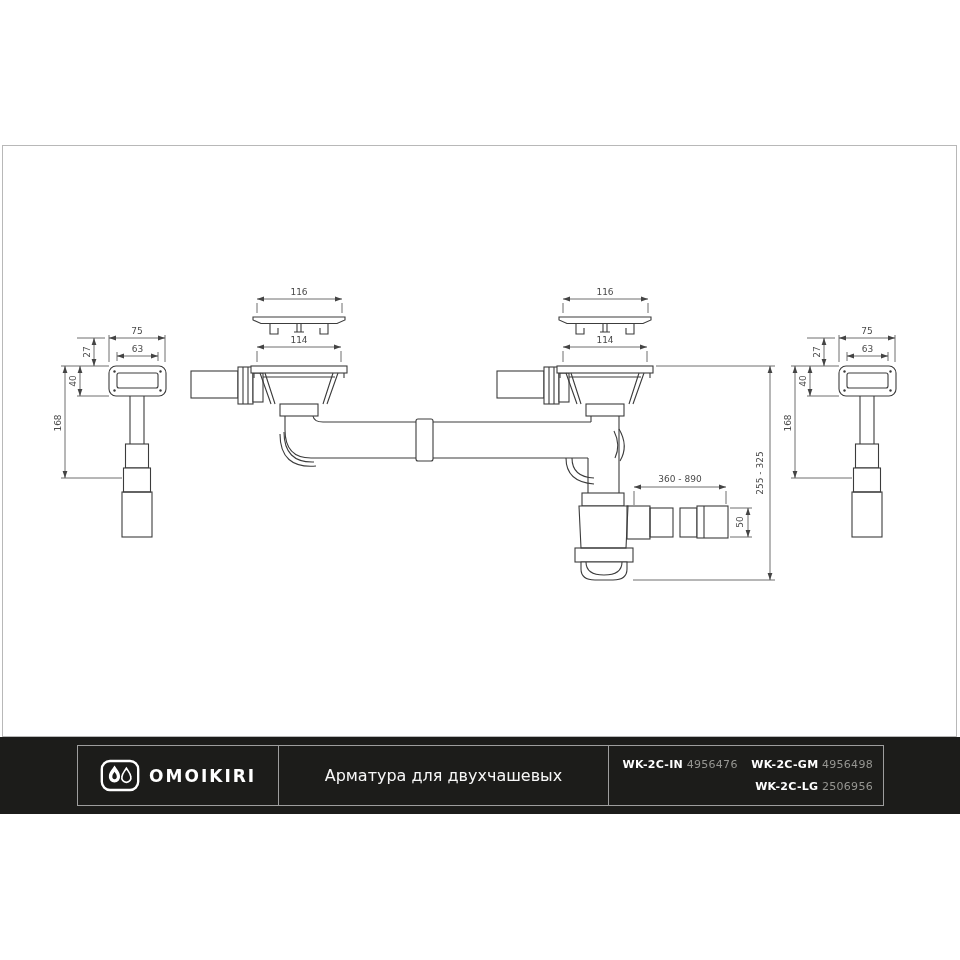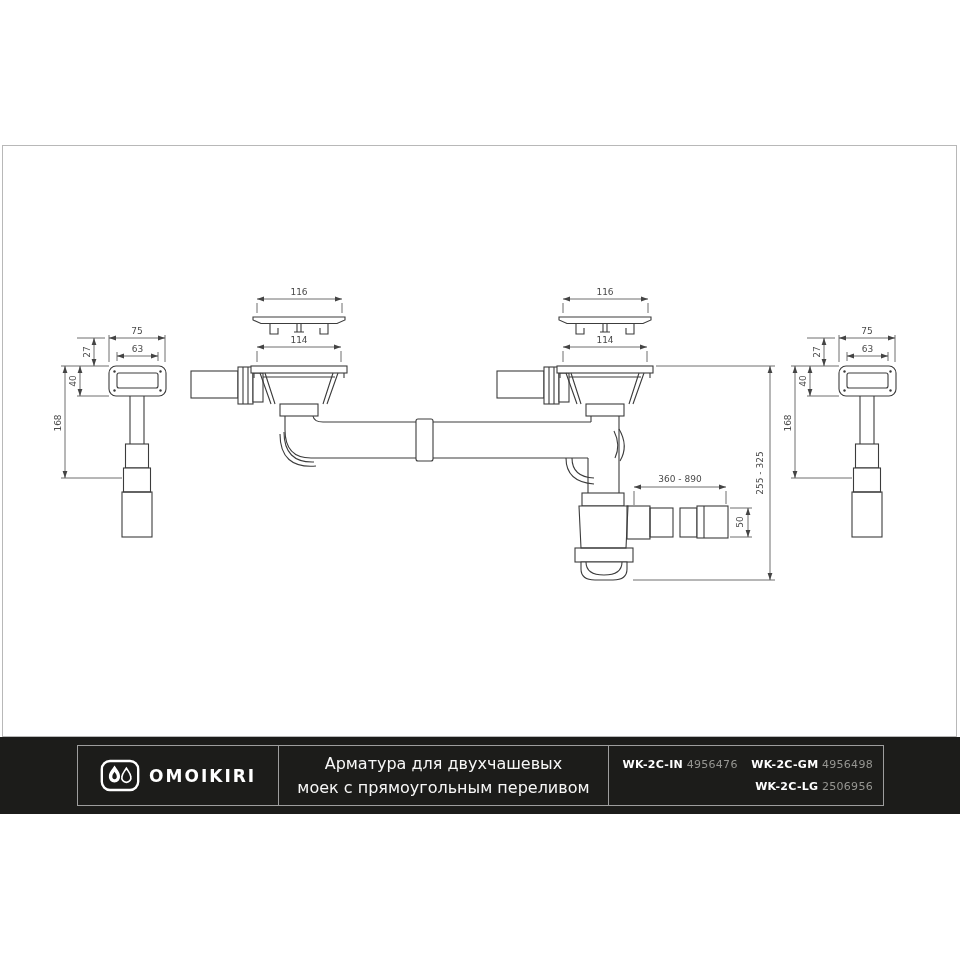--- a/index.html
+++ b/index.html
@@ -178,21 +178,20 @@
       <svg width="40" height="33" viewBox="0 0 44 36">
         <rect x="2" y="2" width="40" height="32" rx="9" fill="none" stroke="#ffffff" stroke-width="2.6"></rect>
         <path d="M16,7 C19,12 22,14.5 22,18.5 A6.2,6.2 0 1,1 9.8,18.5 C9.8,14.5 13,12 16,7 Z" fill="#ffffff"></path>
         <path d="M16,14 C17.2,16 18.4,17.2 18.4,18.8 A2.5,2.5 0 1,1 13.6,18.8 C13.6,17.2 14.8,16 16,14 Z" fill="#1c1c1a"></path>
         <path d="M29,10 C31.4,14 33.8,16 33.8,19.2 A5,5 0 1,1 24.2,19.2 C24.2,16 26.6,14 29,10 Z" fill="none" stroke="#ffffff" stroke-width="1.8"></path>
       </svg>
       <span class="brand-text">OMOIKIRI</span>
     </div>
     <div class="fcol fcol-title">
       <div class="title-line">Арматура для двухчашевых</div>
-      <div class="title-line">моек с прямоугольным переливом</div>
     </div>
     <div class="fcol fcol-codes">
       <div class="code-row">
         <span class="code-model">WK-2C-IN</span>
         <span class="code-sku">4956476</span>
         <span class="code-model">WK-2C-GM</span>
         <span class="code-sku">4956498</span>
       </div>
       <div class="code-row">
         <span class="code-model">WK-2C-LG</span>

